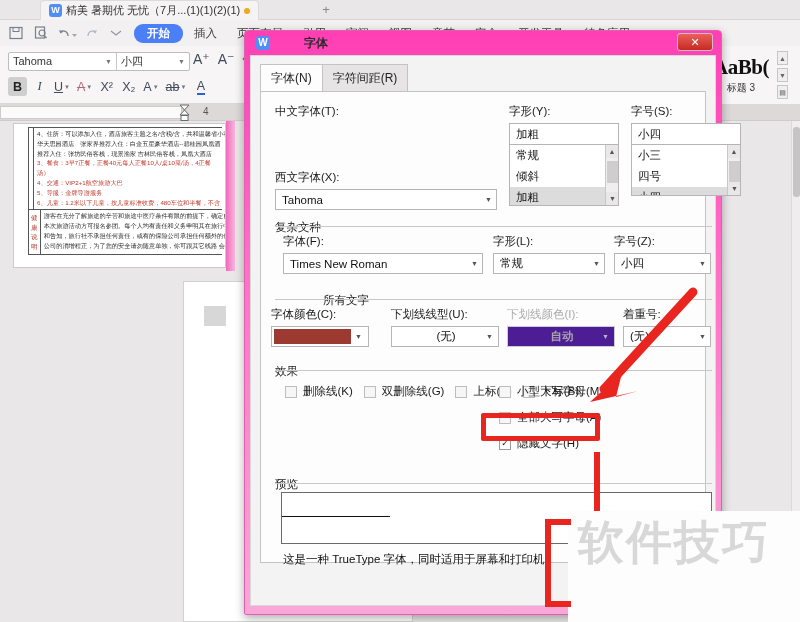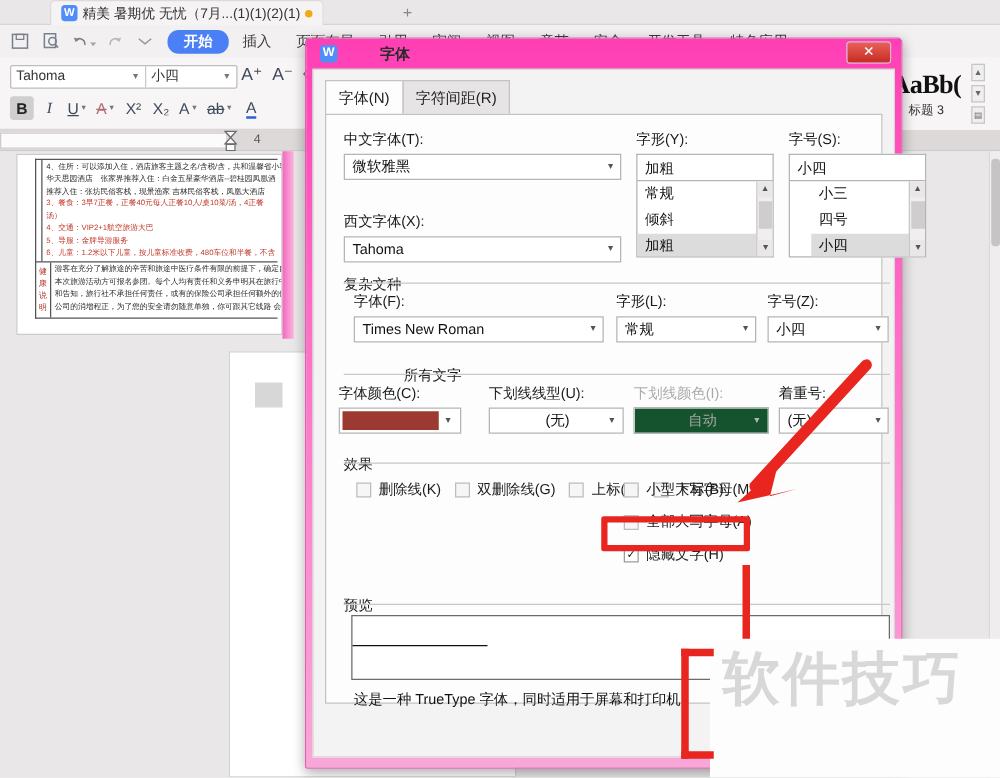--- a/index.html
+++ b/index.html
@@ -209,21 +209,21 @@
   .lbl { font-size: 11.5px; color: #1a1a1a; }
   .lbl.dim { color: #aaa; }
 
   .cbx {
     border: 1px solid #b6b4b4; background: #fff; height: 21px;
     display: flex; align-items: center; justify-content: space-between;
     padding: 0 4px 0 6px; font-size: 11.5px; color: #111;
   }
   .cbx.flat { background: #fff; }
   .cbx .arw { font-size: 7px; color: #555; }
-  .cbx.disabled { background: #14532d; color: #a8a8a8; border-color: #cdcdcd; }
+  .cbx.disabled { background: #4c1d95; color: #a8a8a8; border-color: #cdcdcd; font-weight: bold; }
   .cbx.disabled .arw { color: #b5b5b5; }
 
   .lbox {
     border: 1px solid #b6b4b4; background: #fff; position: relative; overflow: hidden;
   }
   .lbox .item { font-size: 11.5px; color: #111; padding: 2px 6px; line-height: 17px; }
   .lbox .item.sel { background: #dcdcdc; }
   .lbox .sb { position: absolute; right: 0; top: 0; width: 13px; height: 100%; background: #f0eeee; border-left: 1px solid #c9c7c7; }
   .lbox .sb .up, .lbox .sb .dn {
     height: 13px; font-size: 7px; color: #555; text-align: center; line-height: 13px; background: #e9e7e7;
@@ -465,24 +465,20 @@
 
     <div class="tabs-row">
       <div class="dtab active">字体(N)</div>
       <div class="dtab">字符间距(R)</div>
     </div>
 
     <div class="tabpanel">
 
       <div style="position:absolute;left:14px;top:12px;width:222px;">
         <div class="lbl">中文字体(T):</div>
-        <div class="cbx" style="margin-top:4px;">
-          <span>微软雅黑</span>
-          <span class="arw">▼</span>
-        </div>
       </div>
 
       <div style="position:absolute;left:14px;top:78px;width:222px;">
         <div class="lbl">西文字体(X):</div>
         <div class="cbx" style="margin-top:4px;">
           <span>Tahoma</span>
           <span class="arw">▼</span>
         </div>
       </div>
 
@@ -501,21 +497,21 @@
             <div class="dn" style="position:absolute;bottom:0;width:13px;">▼</div>
           </div>
         </div>
       </div>
 
       <div style="position:absolute;left:370px;top:12px;width:110px;">
         <div class="lbl">字号(S):</div>
         <div class="cbx flat" style="margin-top:4px;border-bottom:none;">
           <span>小四</span>
         </div>
-        <div class="lbox" style="height:62px;padding-left:17px;">
+        <div class="lbox" style="height:52px;">
           <div class="item">小三</div>
           <div class="item">四号</div>
           <div class="item sel">小四</div>
           <div class="sb">
             <div class="up">▲</div>
             <div class="th" style="top:16px;"></div>
             <div class="dn" style="position:absolute;bottom:0;width:13px;">▼</div>
           </div>
         </div>
       </div>

